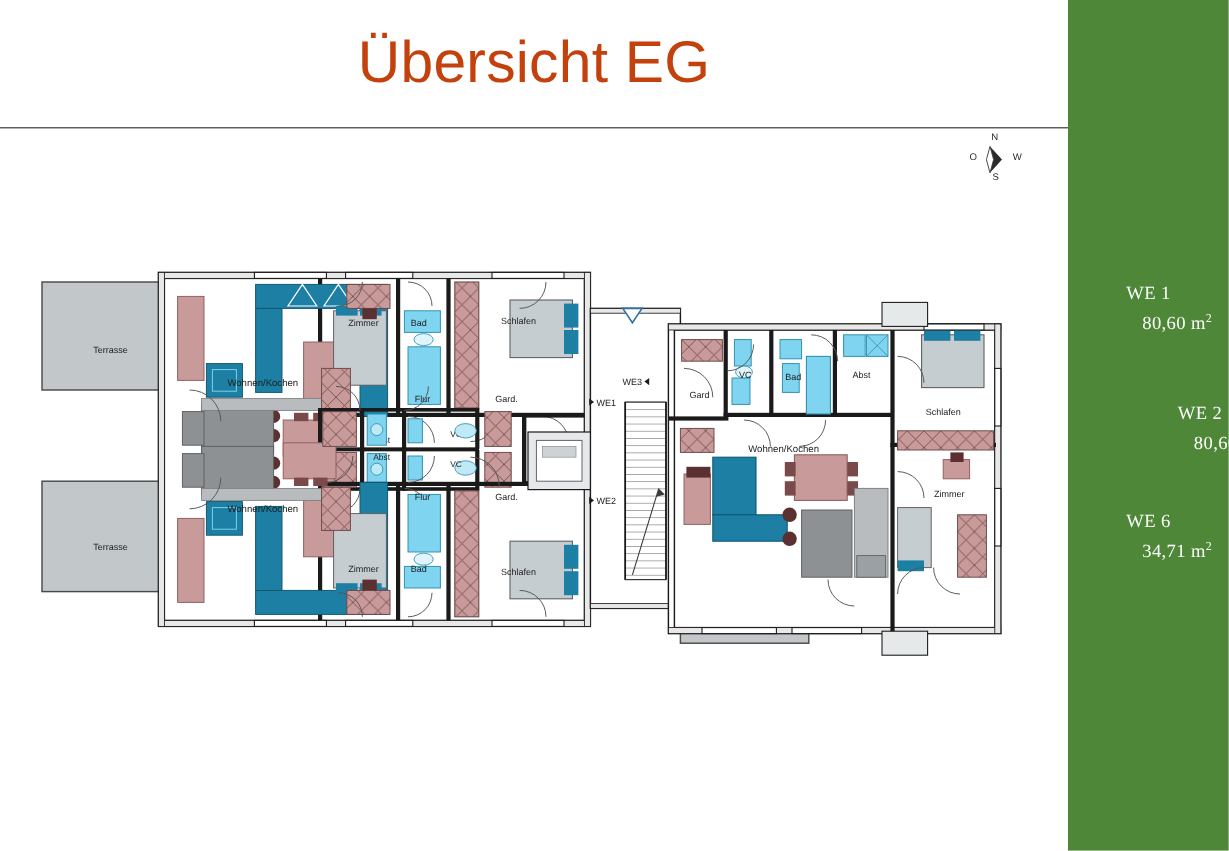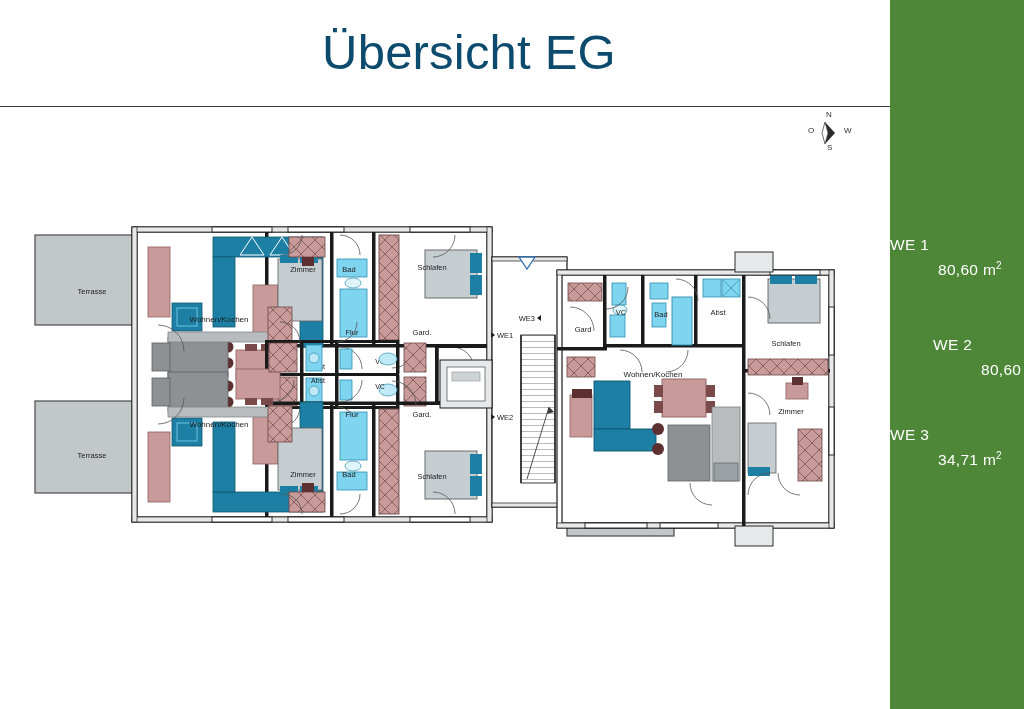--- a/index.html
+++ b/index.html
@@ -3,30 +3,30 @@
 <meta charset="utf-8">
 <style>
   html,body{margin:0;padding:0;background:#fff;}
   body{width:1024px;height:709px;overflow:hidden;
        font-family:"Liberation Sans",sans-serif;}
   #page{position:relative;width:1024px;height:709px;background:#ffffff;}
 
   
   #title-bar{position:absolute;left:0;top:0;width:890px;height:107px;}
   #page-title{position:absolute;left:0;top:16px;width:890px;text-align:center;
-    font-size:49px;line-height:72px;color:#0c4a6e;font-weight:400;
-    font-family:"Liberation Sans",sans-serif;letter-spacing:.2px;padding-left:24px;}
+    font-size:49px;line-height:72px;color:#c2410c;font-weight:400;
+    font-family:"Liberation Sans",sans-serif;letter-spacing:.2px;}
   #title-rule{position:absolute;left:0;top:106px;width:890px;height:0;
     border-top:1.6px solid #3a3a3a;}
 
   
   #side-panel{position:absolute;right:0;top:0;width:134px;height:709px;
     background:#4e8737;}
-  .we-block{position:absolute;width:134px;text-align:left;color:#ffffff;
-    font-size:15.5px;line-height:21px;font-family:Liberation Sans, sans-serif;}
+  .we-block{position:absolute;width:134px;text-align:center;color:#ffffff;
+    font-size:15.5px;line-height:21px;font-family:Liberation Serif, serif;}
   .we-block .we-name{display:block;font-weight:400;letter-spacing:.3px;}
   .we-block .we-area{display:block;font-weight:400;letter-spacing:.3px;margin-left:48px;}
   #we1{top:234px;}
   #we2{top:334px;padding-left:43px;}
   #we3{top:424px;}
   .sup{font-size:10px;vertical-align:super;}
 
   
   #compass{position:absolute;left:800px;top:110px;width:62px;height:46px;
     font-size:8px;color:#2b2b2b;font-family:"Liberation Sans",sans-serif;}
@@ -67,21 +67,21 @@
   <div id="side-panel">
     <div class="we-block" id="we1">
       <span class="we-name">WE 1</span>
       <span class="we-area"><span>80,60 m</span><span class="sup">2</span></span>
     </div>
     <div class="we-block" id="we2">
       <span class="we-name">WE 2</span>
       <span class="we-area"><span>80,60 m</span><span class="sup">2</span></span>
     </div>
     <div class="we-block" id="we3">
-      <span class="we-name">WE 3</span>
+      <span class="we-name">WE 6</span>
       <span class="we-area"><span>34,71 m</span><span class="sup">2</span></span>
     </div>
   </div>
 
   <div id="plan">
   <svg width="890" height="602" viewBox="0 0 890 602" xmlns="http://www.w3.org/2000/svg">
     <defs>
       <pattern id="hatchX" width="14" height="14" patternUnits="userSpaceOnUse">
         <rect width="14" height="14" fill="#c89a9a"></rect>
         <path d="M0,0 L14,14 M14,0 L0,14" stroke="#6d4747" stroke-width="0.7"></path>

